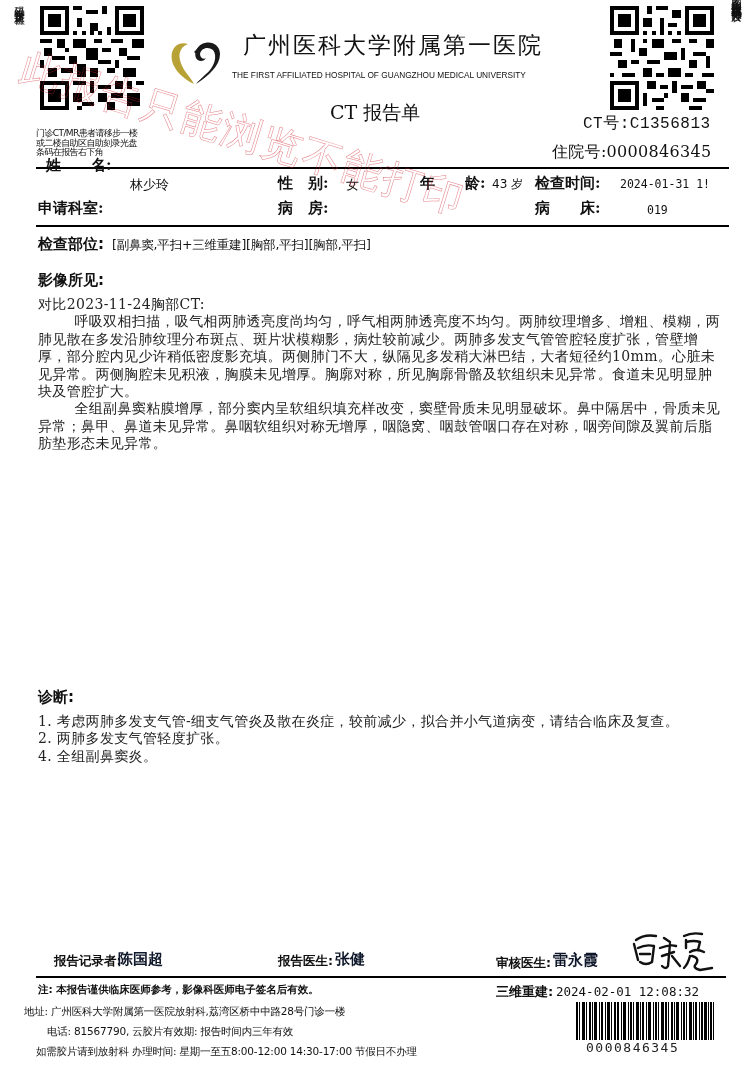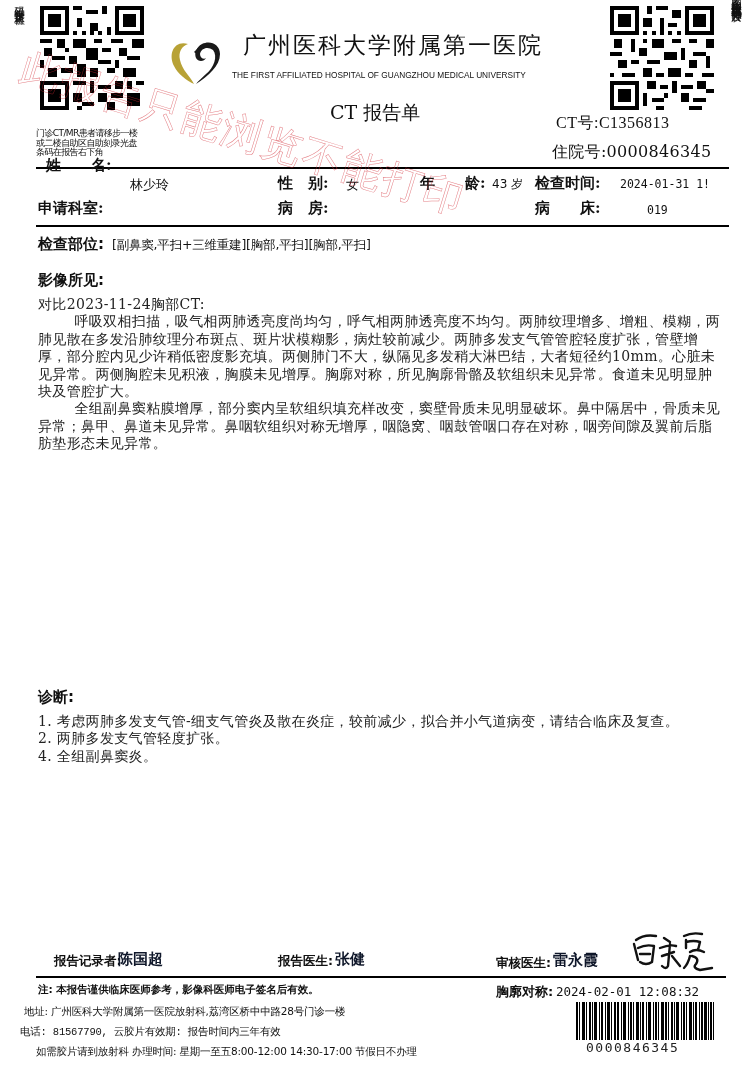--- a/index.html
+++ b/index.html
@@ -13,21 +13,21 @@
   .qr svg { width: 100%; height: 100%; display: block; }
 
   .vtext { position: absolute; writing-mode: vertical-rl; font-family: "DejaVu Sans", sans-serif; font-size: 10.5px; line-height: 11px; letter-spacing: -1px; color: #111; }
 
   .logo { position: absolute; left: 166px; top: 36px; width: 60px; height: 52px; }
 
   .hosp-cn { position: absolute; left: 243px; top: 30px; font-family: "DejaVu Serif", serif; font-size: 23px; letter-spacing: 2px; color: #111; }
   .hosp-en { position: absolute; left: 232px; top: 70px; font-family: "Liberation Sans", sans-serif; font-size: 9px; color: #111; transform: scaleX(0.92); transform-origin: left; }
   .doc-title { position: absolute; left: 330px; top: 100px; font-family: "DejaVu Serif", serif; font-size: 19px; color: #111; }
 
-  .ct-no { position: absolute; left: 556px; top: 113px; font-family: Liberation Serif, serif; font-size: 16px; letter-spacing: 0.5px; }
+  .ct-no { position: absolute; left: 583px; top: 113px; font-family: Liberation Mono, monospace; font-size: 16px; letter-spacing: 0.5px; }
   .inpat-no { position: absolute; left: 552px; top: 142px; font-family: "DejaVu Serif", serif; font-size: 16px; letter-spacing: 0.3px; }
 
   .kiosk-note { position: absolute; left: 36px; top: 129px; font-family: "DejaVu Sans", sans-serif; font-size: 9px; line-height: 9.5px; letter-spacing: -0.6px; }
 
   .rule { position: absolute; background: #000; }
 
   .field-label { position: absolute; font-family: "DejaVu Serif", serif; font-weight: bold; font-size: 15px; color: #111; }
   .field-value { position: absolute; font-family: "DejaVu Sans Mono", monospace; font-size: 12px; color: #111; }
 
   .section-label { position: absolute; font-family: "DejaVu Sans", sans-serif; font-weight: bold; font-size: 15px; color: #111; }
@@ -248,25 +248,25 @@
   <svg viewBox="0 0 86 44" width="86" height="44" fill="none" stroke="#111" stroke-width="2.4" stroke-linecap="round" stroke-linejoin="round">
     <path d="M6 10 Q14 4 26 6 M4 14 L8 30 M8 18 Q16 14 24 16 L22 32 M10 24 L20 24 M10 32 Q16 36 22 32"></path>
     <path d="M34 8 L40 12 M30 18 Q40 14 46 16 M40 14 L38 36 Q36 40 32 36 M32 26 L44 22 M42 26 L50 36"></path>
     <path d="M54 6 Q62 2 72 4 M56 10 L56 18 M56 12 Q64 10 70 12 L68 20 M60 22 Q66 18 74 22 M60 26 Q58 34 54 38 M62 26 Q70 28 66 34 Q62 38 70 40 L82 38"></path>
   </svg>
 </div>
 
 <div class="rule" style="left:36px; top:976px; width:690px; height:2px;"></div>
 
 <div class="note-text" style="left:38px; top:983px;">注: 本报告谨供临床医师参考，影像科医师电子签名后有效。</div>
-<div class="sig-label" style="left:480px; top:983px; font-size:13px;">胸廓对称:</div>
+<div class="sig-label" style="left:480px; top:983px; font-size:13px;">三维重建:</div>
 <div class="field-value" style="left:556px; top:984px; font-size:12.5px;">2024-02-01 12:08:32</div>
 
 <div class="footer-small" style="left:24px; top:1005px;">地址: 广州医科大学附属第一医院放射科,荔湾区桥中中路28号门诊一楼</div>
-<div class="footer-small" style="left:20px; top:1025px;font-family:Liberation Mono, monospace;">电话: 81567790, 云胶片有效期: 报告时间内三年有效</div>
+<div class="footer-small" style="left:47px; top:1025px;">电话: 81567790, 云胶片有效期: 报告时间内三年有效</div>
 <div class="footer-small" style="left:36px; top:1045px;">如需胶片请到放射科  办理时间: 星期一至五8:00-12:00 14:30-17:00 节假日不办理</div>
 
 <div class="barcode">
   <svg viewBox="0 0 138 38" width="138" height="38" shape-rendering="crispEdges" fill="#000">
     <rect x="0" y="0" width="2" height="38"></rect>
       <rect x="3" y="0" width="1" height="38"></rect>
       <rect x="6" y="0" width="3" height="38"></rect>
       <rect x="10" y="0" width="1" height="38"></rect>
     <rect x="13" y="0" width="2" height="38"></rect>
       <rect x="16" y="0" width="1" height="38"></rect>

